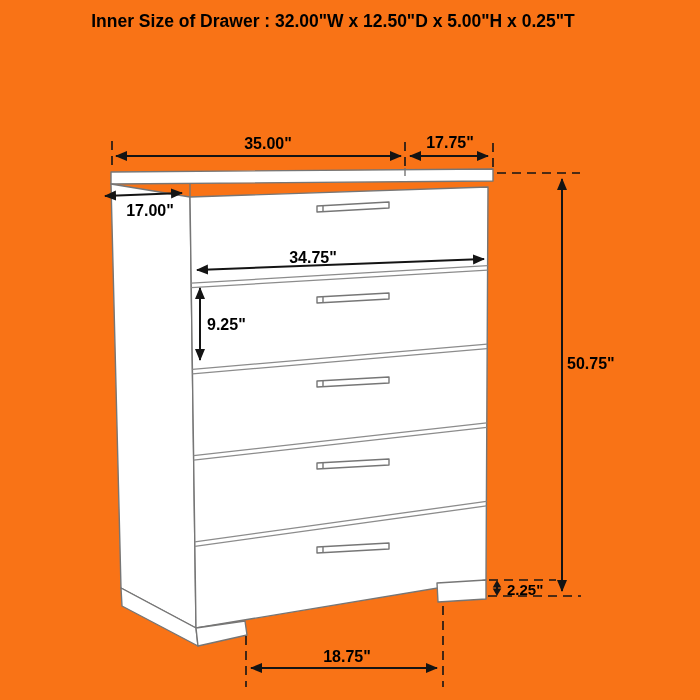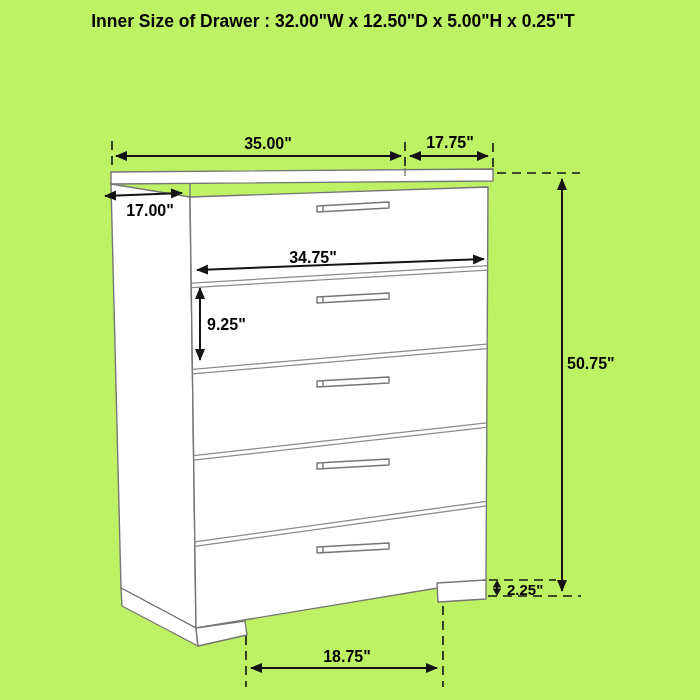--- a/index.html
+++ b/index.html
@@ -1,16 +1,16 @@
 <!DOCTYPE html>
 <html><head>
 <meta charset="utf-8">
 <style>
   html,body{margin:0;padding:0;background:#ffffff;}
-  .page{position:relative;width:700px;height:700px;background:#bef264;overflow:hidden;
+  .page{position:relative;width:700px;height:700px;background:#f97316;overflow:hidden;
         font-family:"Liberation Sans", sans-serif;}
   svg{display:block;}
   .furn{fill:none;stroke:#767676;stroke-width:1.4;stroke-linejoin:round;}
   .furn-fill{fill:#ffffff;stroke:#767676;stroke-width:1.4;stroke-linejoin:round;}
   .divider{fill:none;stroke:#8c8c8c;stroke-width:1.3;}
   .dim{fill:none;stroke:#141414;stroke-width:2;}
   .ext{fill:none;stroke:#141414;stroke-width:1.6;stroke-dasharray:9 6;}
   .arrfill{fill:#141414;stroke:none;}
   .lbl{fill:#000000;font-weight:bold;font-size:16px;}
   .lbl-sm{fill:#000000;font-weight:bold;font-size:15px;}

